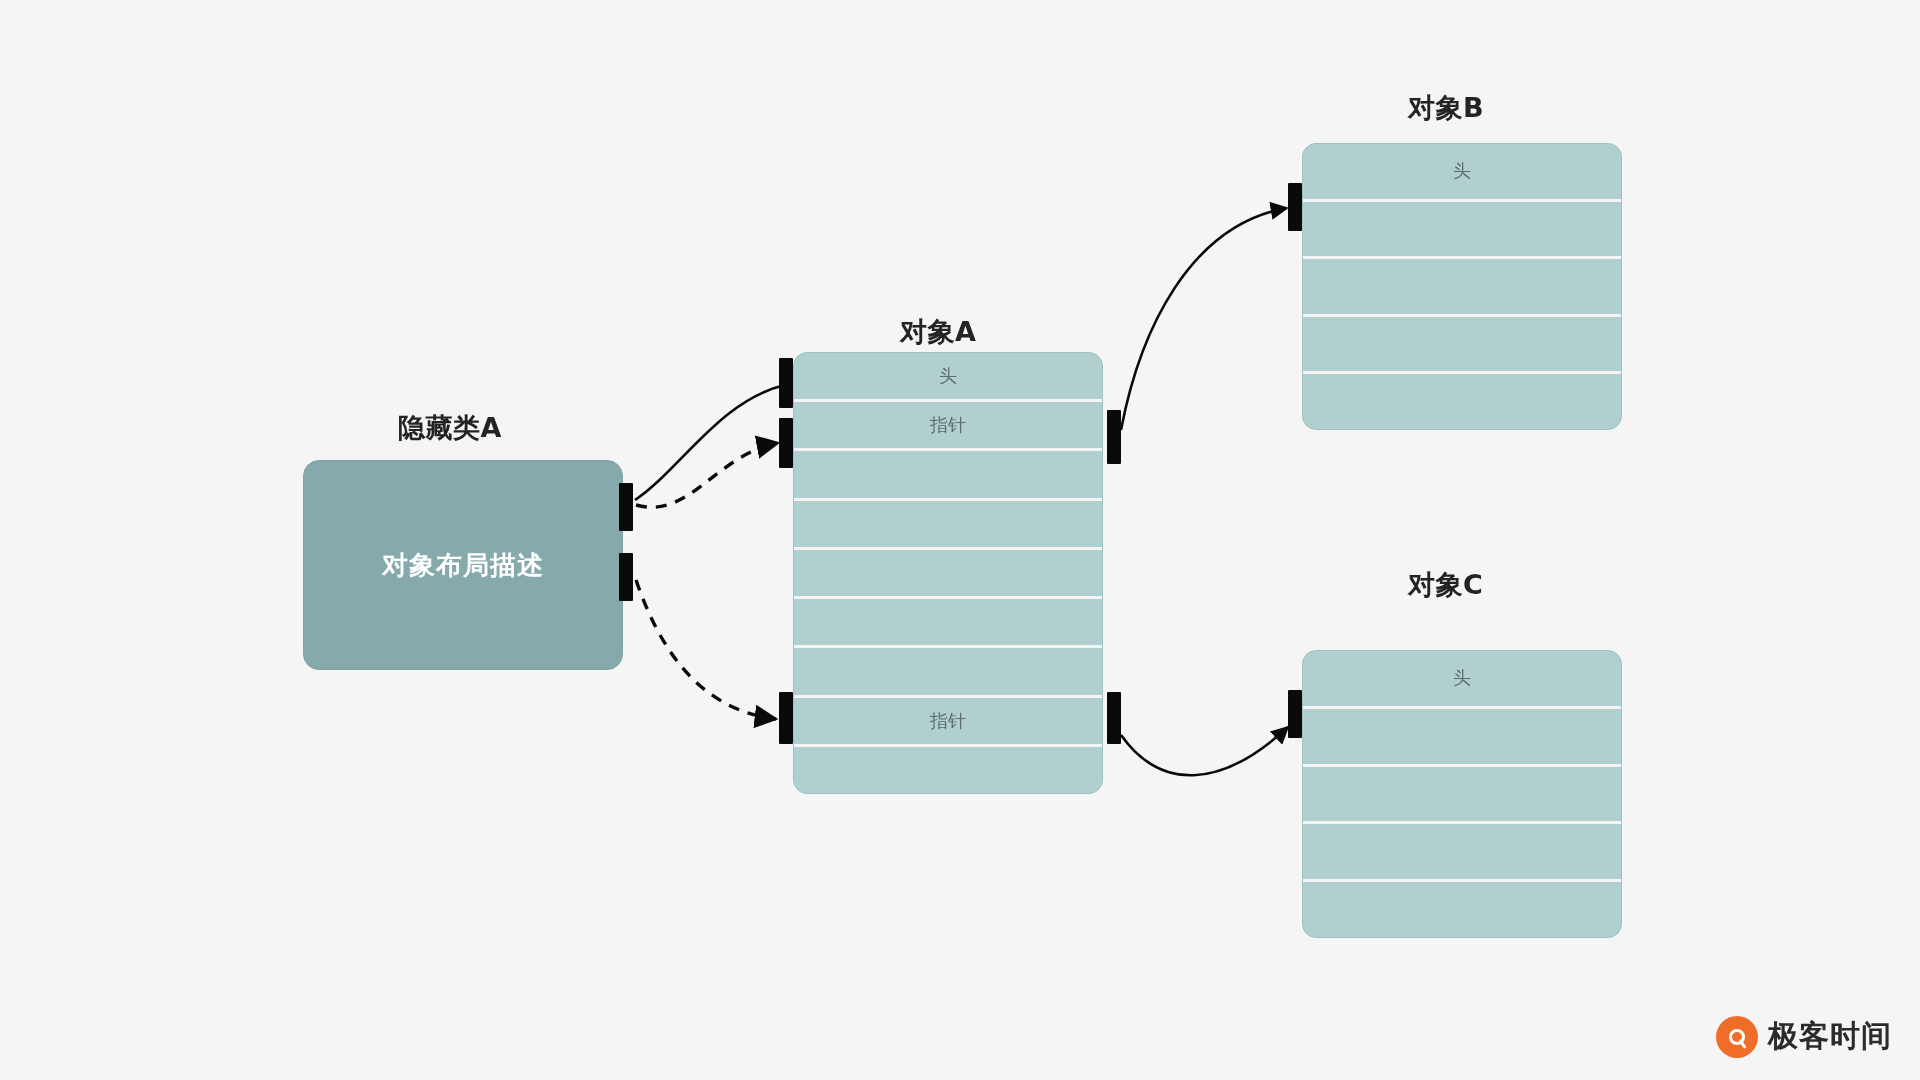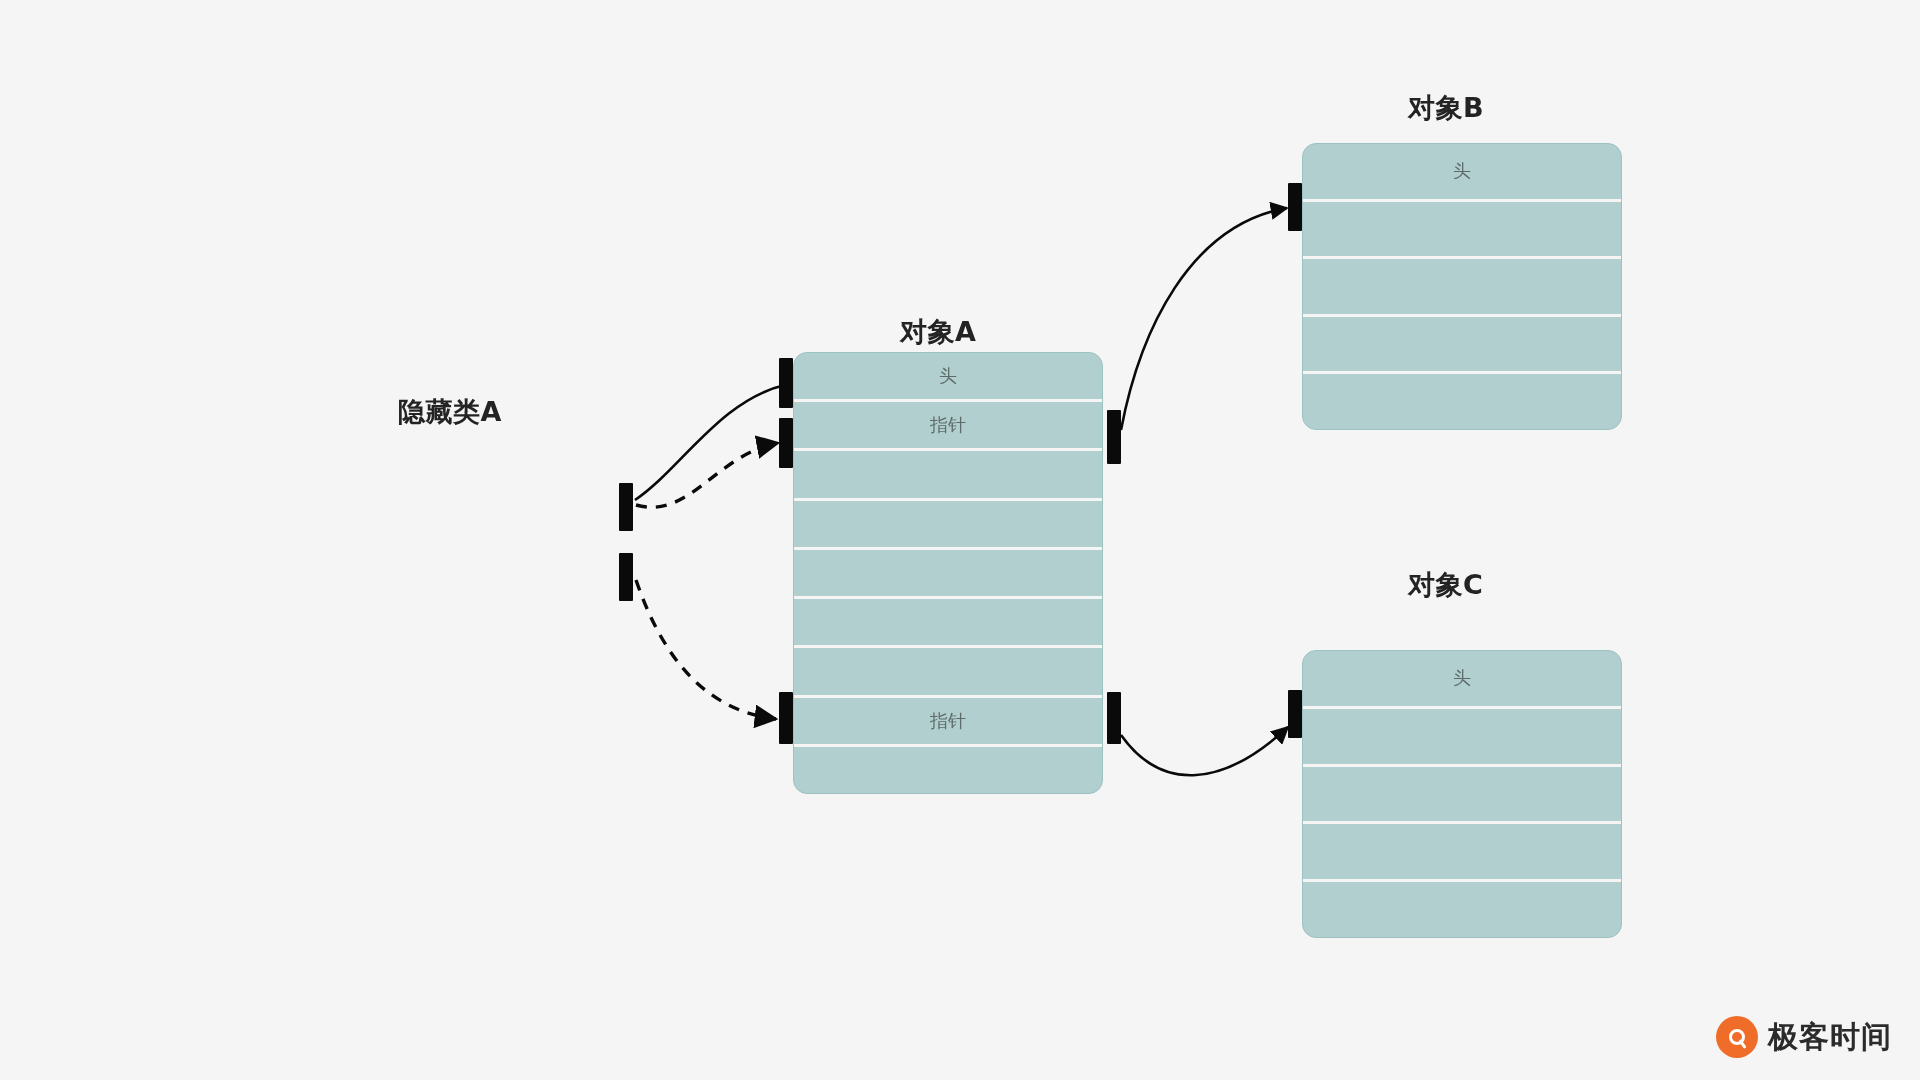--- a/index.html
+++ b/index.html
@@ -54,21 +54,21 @@
   .port{
     position:absolute;
     background:#0a0a0a;
     width:14px;
     border-radius:1px;
   }
 
   
   .logo{
     position:absolute;right:28px;bottom:22px;
-    display:flex;align-items:center;gap:10px;
+    display:flex;align-items:flex-start;gap:10px;
   }
   .logo .mark{
     width:42px;height:42px;border-radius:50%;
     background:#f06d29;
     display:flex;align-items:center;justify-content:center;
     position:relative;
   }
   .logo .mark .glyph{
     width:16px;height:16px;border:3px solid #ffffff;border-radius:50%;
     box-sizing:border-box;position:relative;
@@ -98,22 +98,25 @@
 
     <path d="M 636,505 C 690,520 715,455 778,443" fill="none" stroke="#0a0a0a" stroke-width="3.4" stroke-dasharray="11 9" marker-end="url(#arrow)"></path>
 
     <path d="M 636,580 C 660,650 700,710 776,719" fill="none" stroke="#0a0a0a" stroke-width="3.4" stroke-dasharray="11 9" marker-end="url(#arrow)"></path>
 
     <path d="M 1121,430 C 1140,330 1190,225 1287,208" fill="none" stroke="#0a0a0a" stroke-width="2.6" marker-end="url(#arrow)"></path>
 
     <path d="M 1121,735 C 1160,790 1220,790 1288,727" fill="none" stroke="#0a0a0a" stroke-width="2.6" marker-end="url(#arrow)"></path>
   </svg>
 
-  <div class="title" style="left:398px;top:394px;">隐藏类A</div>
+  <div class="title" style="left:398px;top:410px;">隐藏类A</div>
 
+  <div class="hidden-class" style="left:303px;top:460px;width:320px;height:210px;">
+    <span class="label">对象布局描述</span>
+  </div>
   <div class="port" style="left:619px;top:483px;height:48px;"></div>
   <div class="port" style="left:619px;top:553px;height:48px;"></div>
 
   <div class="title" style="left:900px;top:294px;margin-top:20px;">对象A</div>
 
   <div class="obj" style="left:793px;top:352px;width:310px;height:442px;">
     <div class="row">头</div>
     <div class="row">指针</div>
     <div class="row"></div>
     <div class="row"></div>

